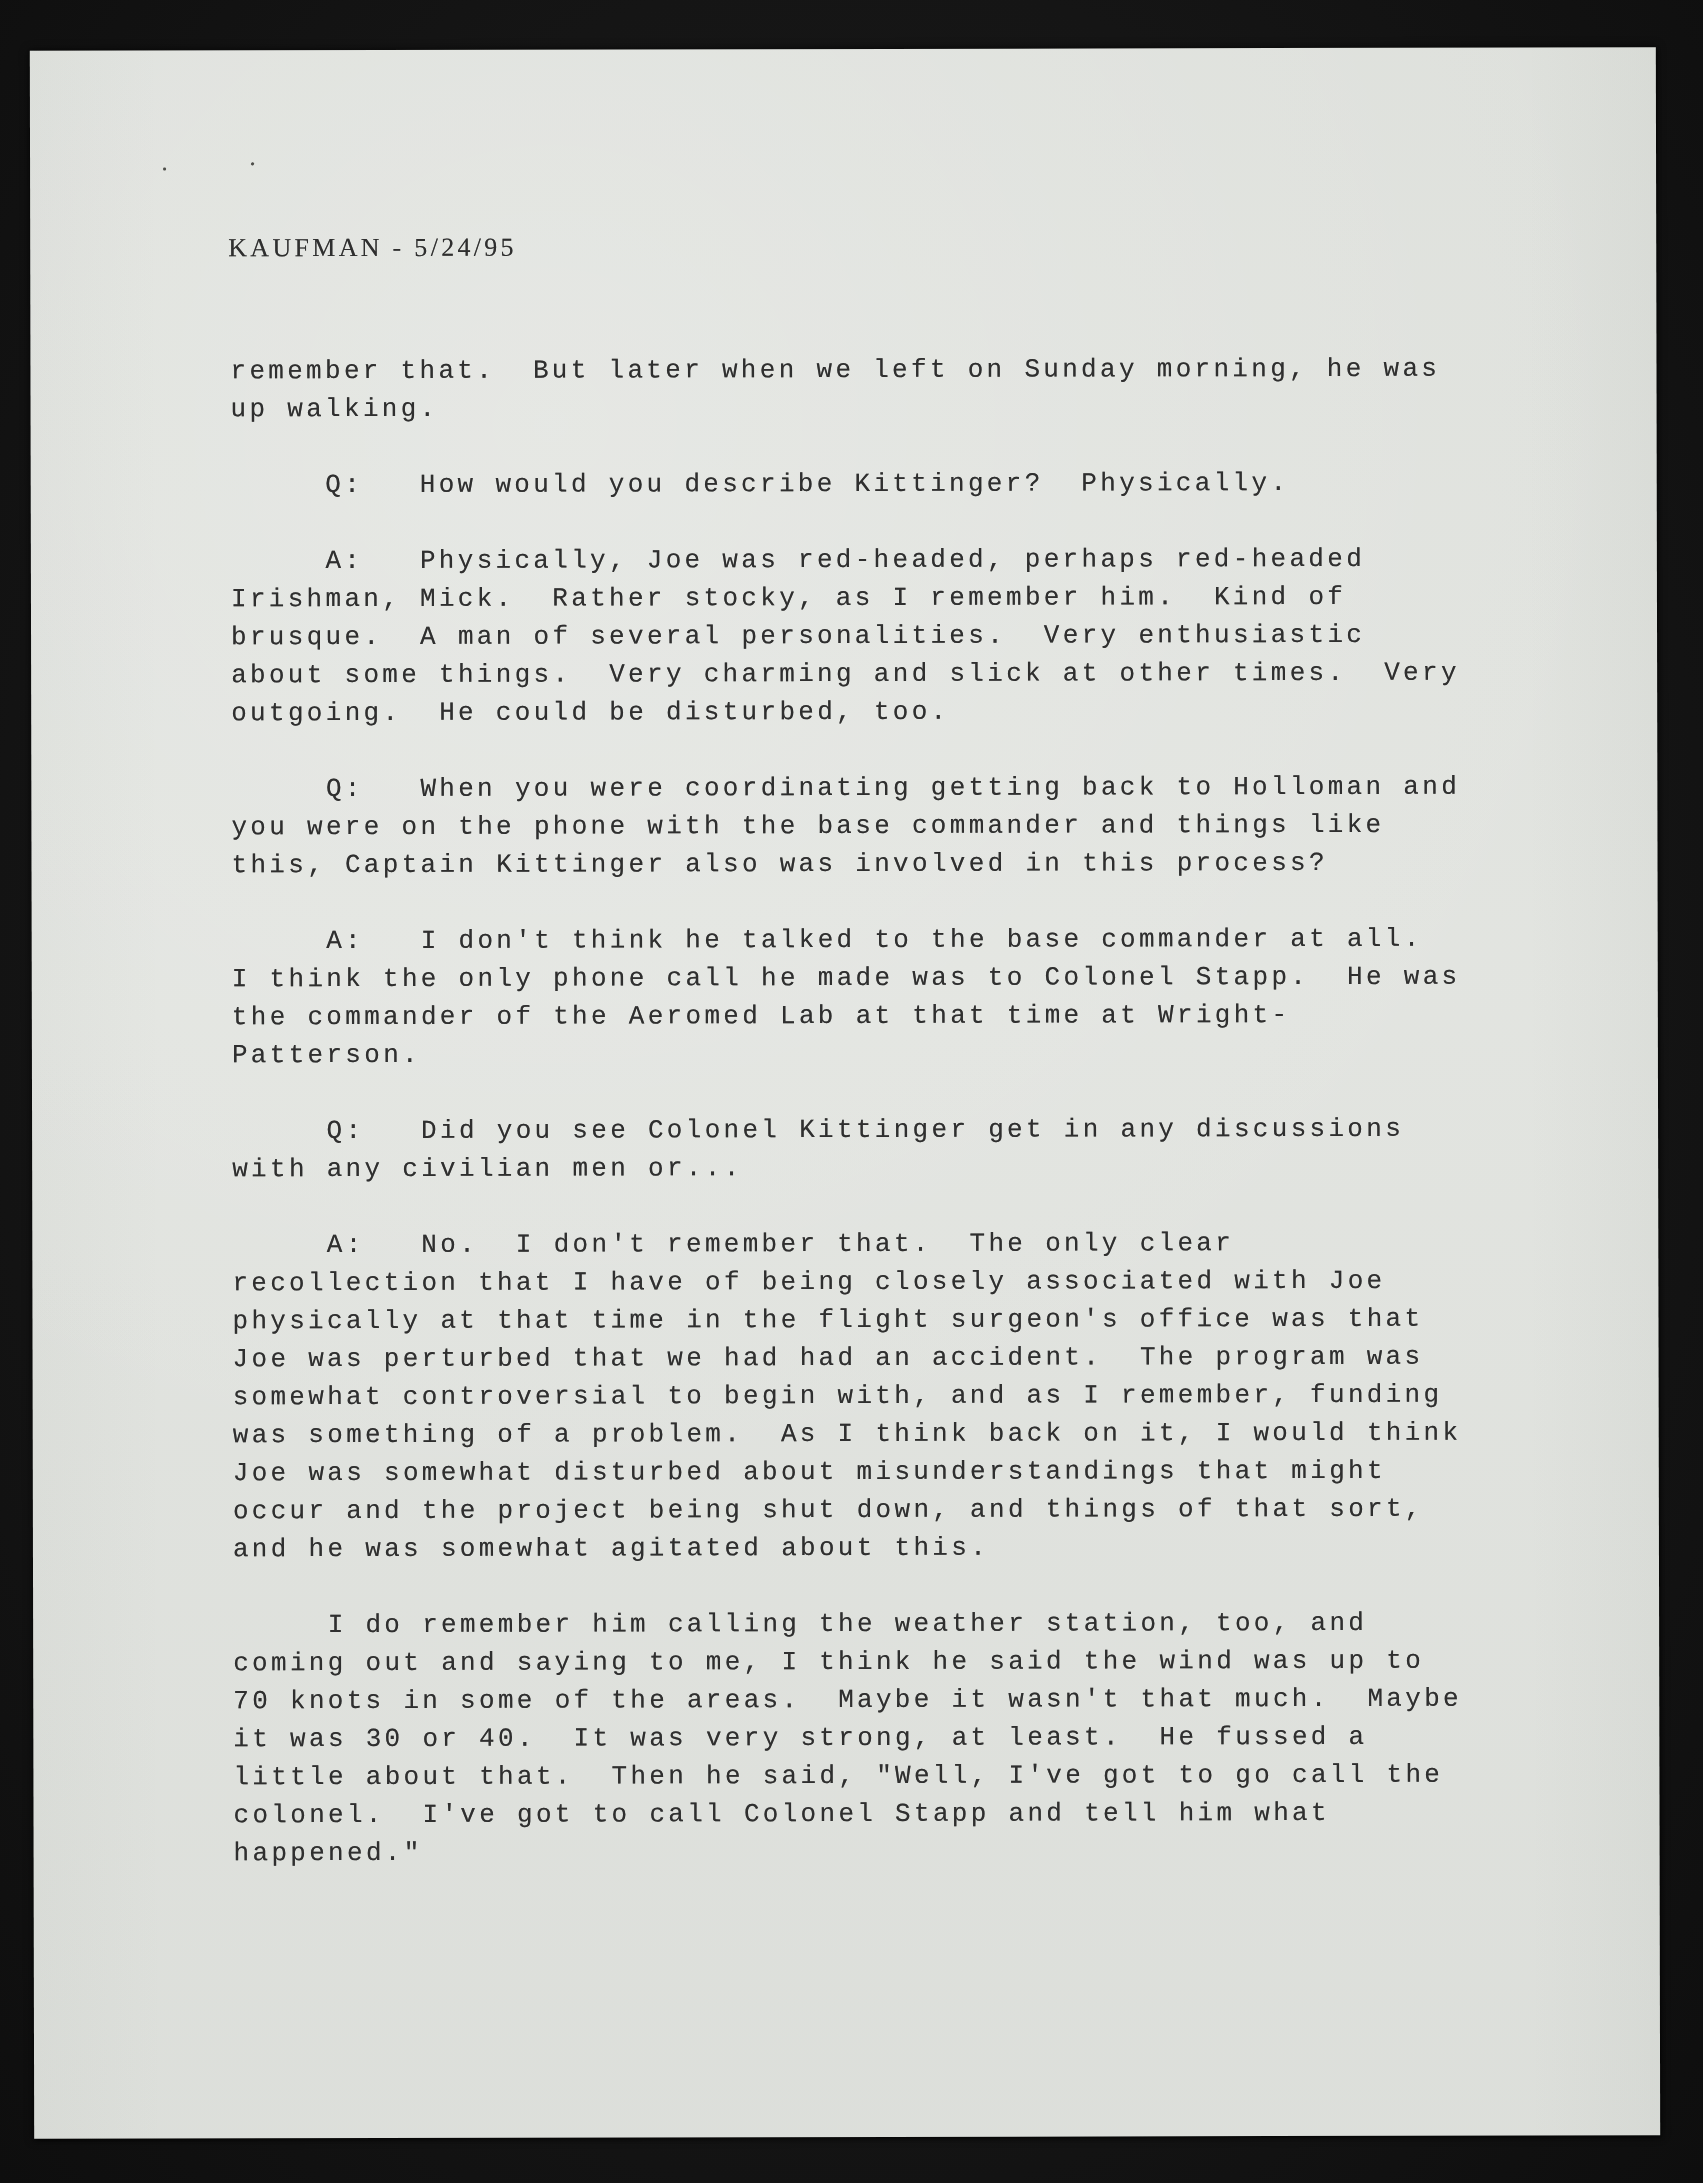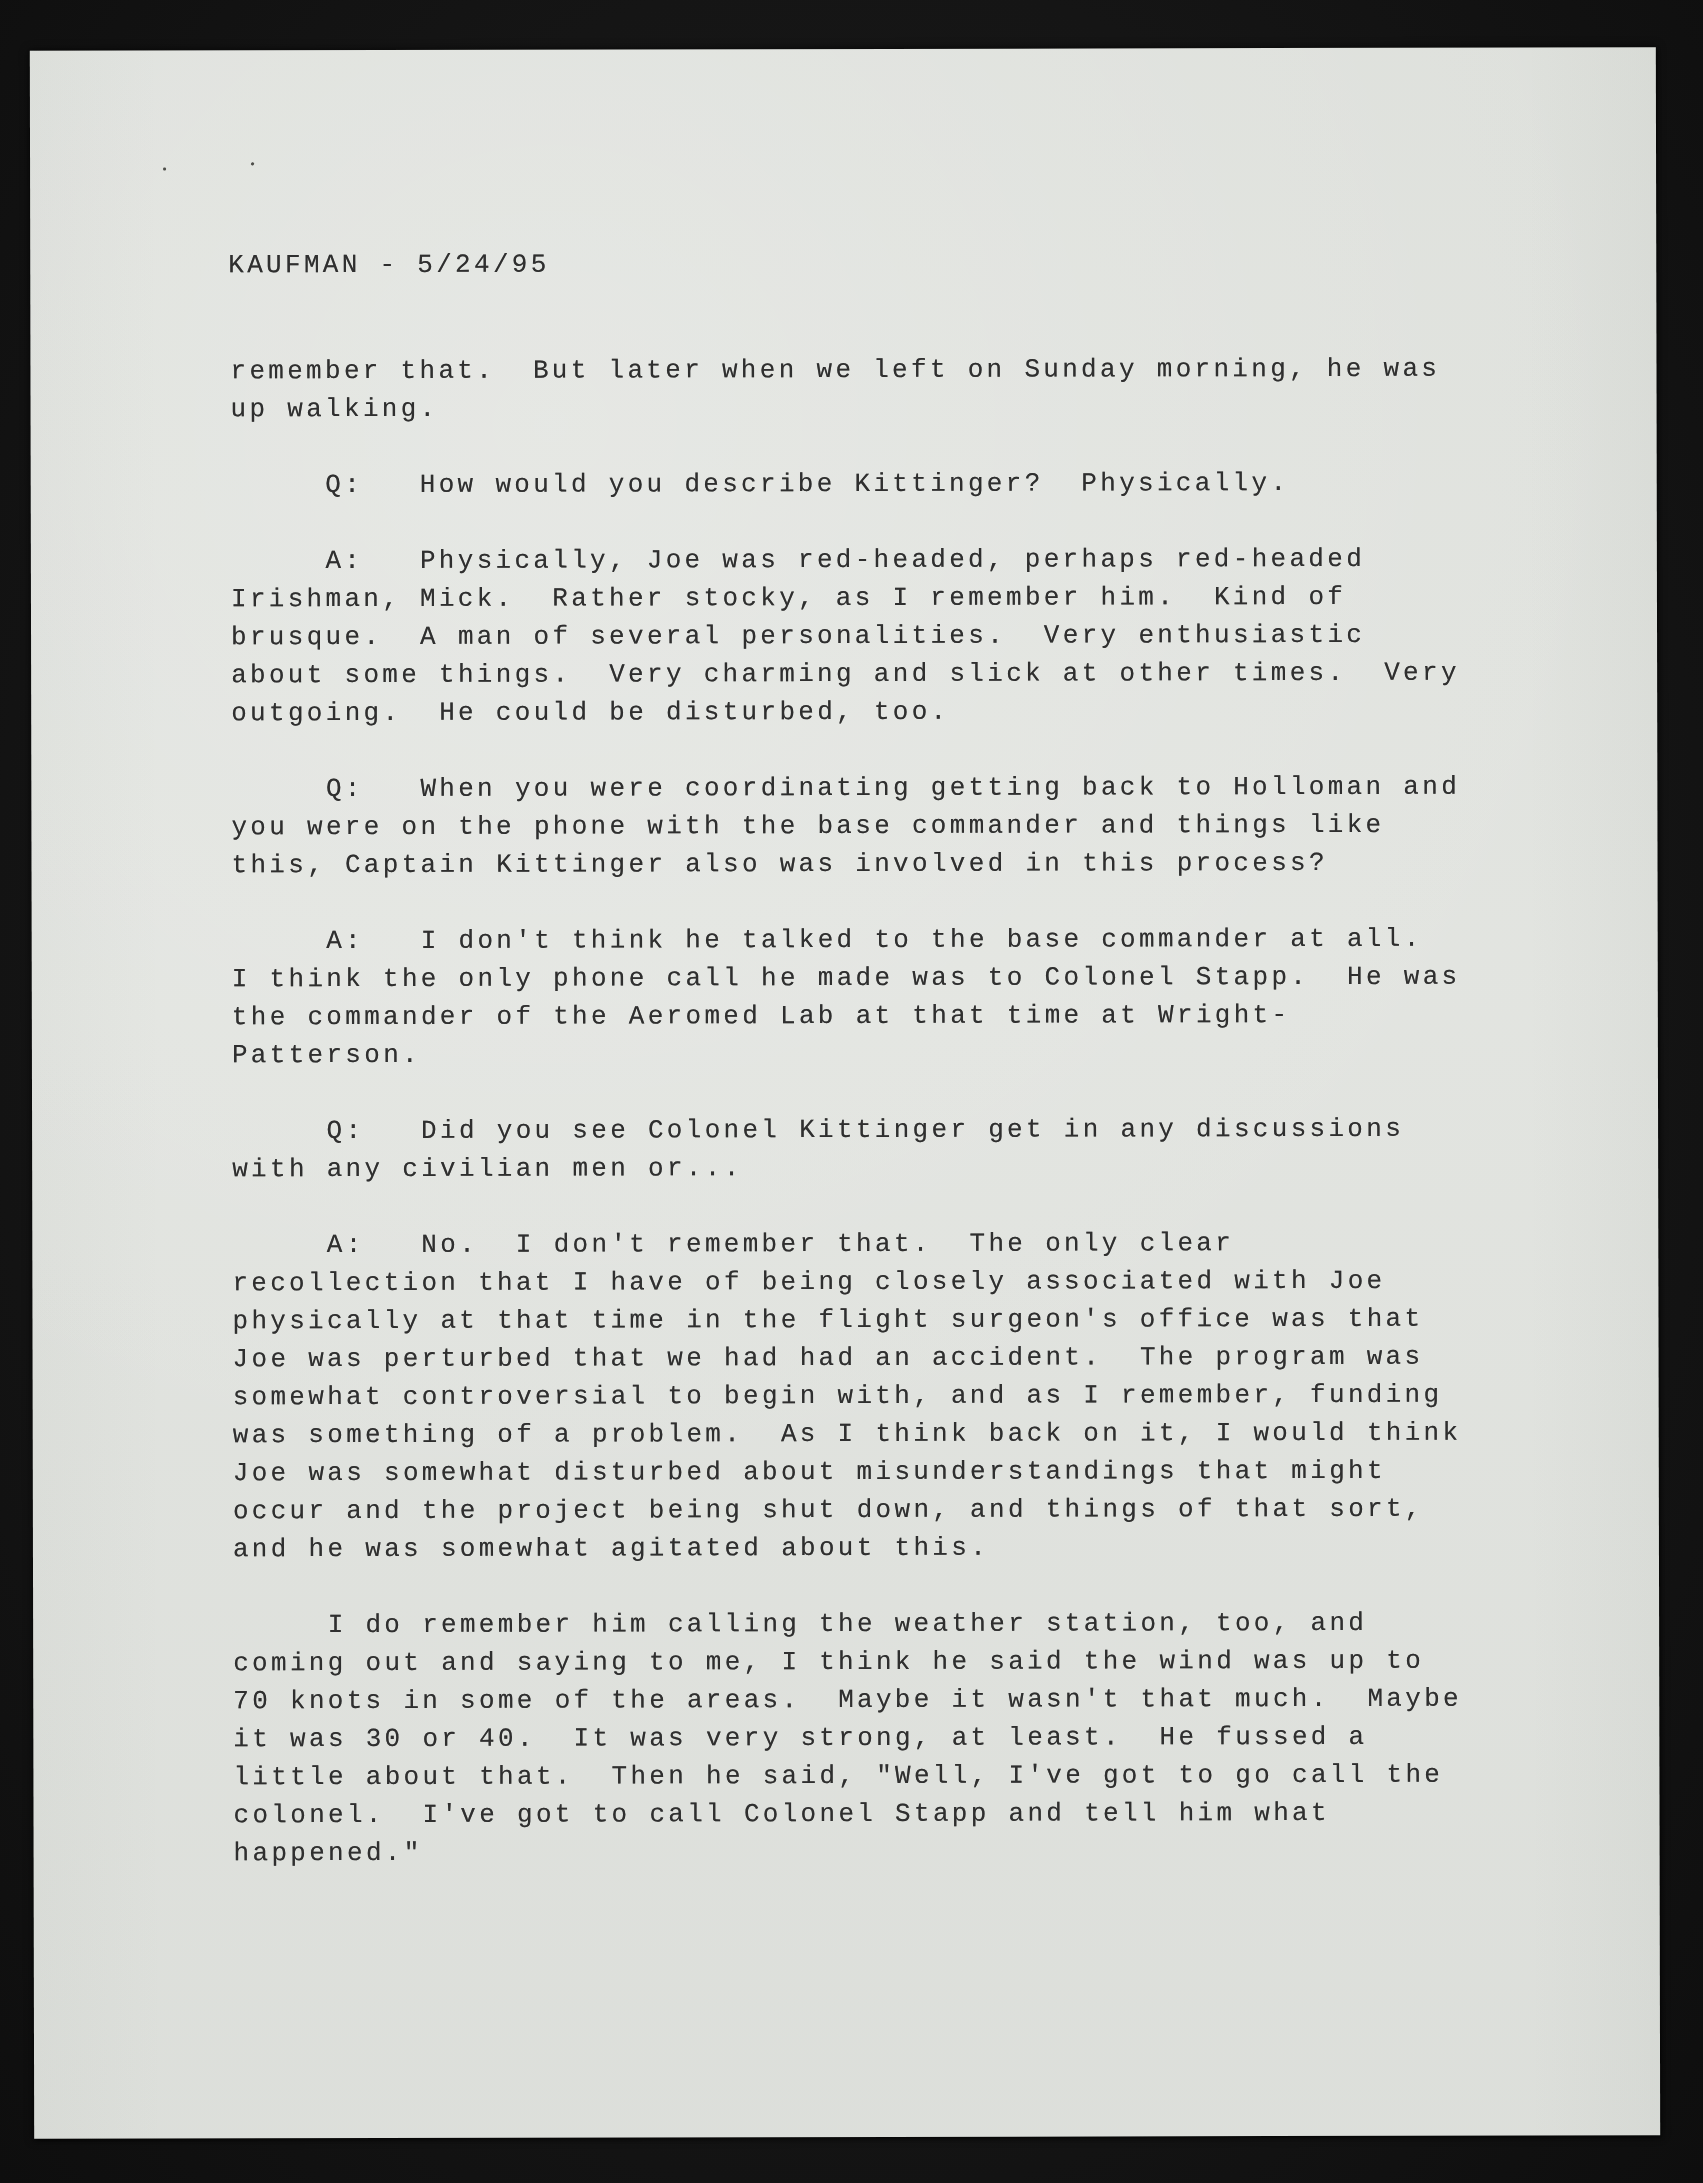--- a/index.html
+++ b/index.html
@@ -32,27 +32,28 @@
     inset: 0;
     pointer-events: none;
     background:
       radial-gradient(circle at 32% 18%, rgba(255,255,255,0.20), rgba(255,255,255,0) 55%),
       linear-gradient(180deg, rgba(110,120,105,0.05) 0%, rgba(110,120,105,0.015) 45%, rgba(95,105,95,0.06) 100%),
       linear-gradient(90deg, rgba(100,110,100,0.04) 0%, rgba(100,110,100,0) 8%, rgba(100,110,100,0) 92%, rgba(100,110,100,0.05) 100%);
   }
   .doc-header {
     position: absolute;
     left: 198px;
-    top: 196px;
+    top: 179px;
     font-size: 26px;
     line-height: 38px;
     letter-spacing: 3.3px;
     color: var(--ink, #2f2f2f);
     white-space: pre;
     text-shadow: 0 0 0.6px rgba(47,47,47,0.55);
+    font-family: Liberation Serif, serif;
   }
   .doc-body {
     position: absolute;
     left: 200px;
     top: 302px;
     font-size: 26px;
     letter-spacing: 3.3px;
     color: var(--ink, #2f2f2f);
     text-shadow: 0 0 0.6px rgba(47,47,47,0.55);
   }

